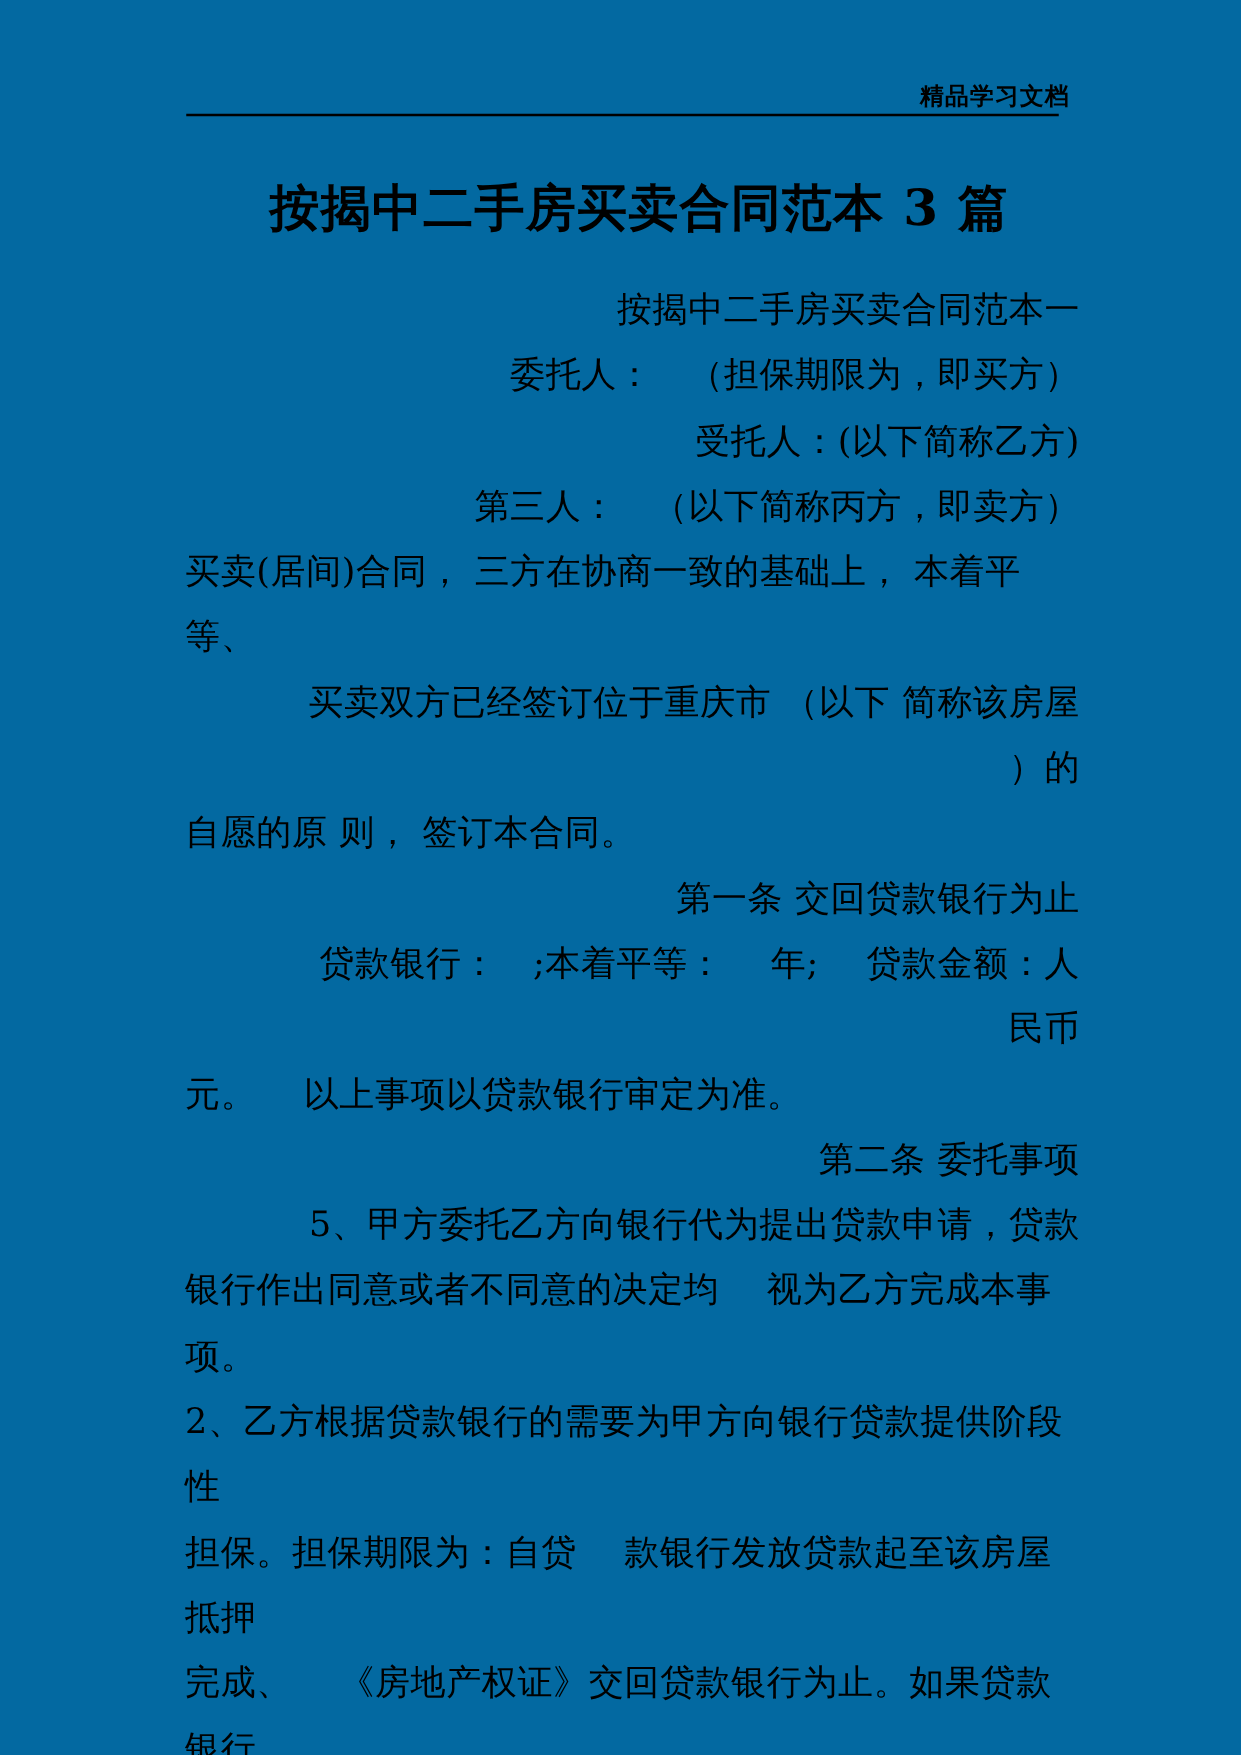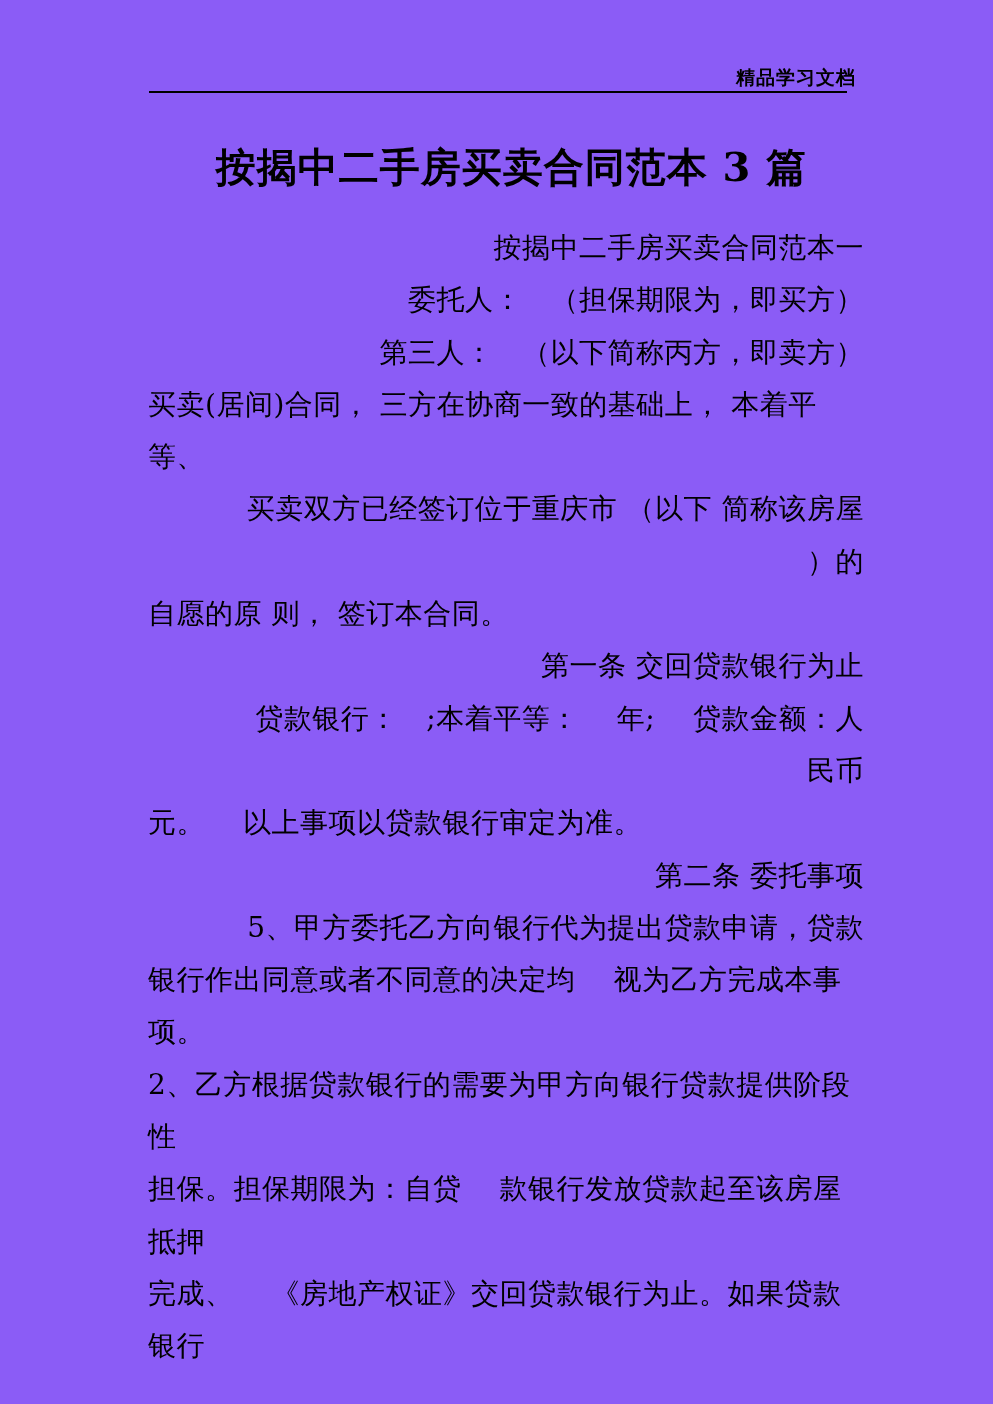--- a/index.html
+++ b/index.html
@@ -12,21 +12,21 @@
     height: 1404px;
     position: relative;
     overflow: hidden;
     font-family: "DejaVu Serif", "Liberation Serif", serif;
     color: #000000;
   }
   .page {
     position: absolute;
     left: 0; top: 0;
     width: 993px; height: 1404px;
-    background: #8b5cf6;
+    background: #0369a1;
   }
   .header-watermark {
     position: absolute;
     top: 65px;
     left: 0;
     width: 856px;
     text-align: right;
     font-family: "DejaVu Sans", "Liberation Sans", sans-serif;
     font-size: 19px;
     font-weight: bold;
@@ -80,20 +80,21 @@
 
   <div class="header-watermark">精品学习文档</div>
 
   <div class="header-rule"></div>
 
   <h1 class="doc-title">按揭中二手房买卖合同范本 3 篇</h1>
 
   <div class="doc-body" id="doc-body">
       <div class="doc-line indented">按揭中二手房买卖合同范本一</div>
       <div class="doc-line indented">委托人：　（担保期限为，即买方）</div>
+      <div class="doc-line indented">受托人：(以下简称乙方)</div>
       <div class="doc-line indented">第三人：　（以下简称丙方，即卖方）</div>
       <div class="doc-line">买卖(居间)合同， 三方在协商一致的基础上， 本着平等、</div>
       <div class="doc-line indented">买卖双方已经签订位于重庆市 （以下 简称该房屋 ）的</div>
       <div class="doc-line">自愿的原 则， 签订本合同。</div>
       <div class="doc-line indented">第一条 交回贷款银行为止</div>
       <div class="doc-line indented">贷款银行：　;本着平等：　 年; 　贷款金额：人民币</div>
       <div class="doc-line">元。　 以上事项以贷款银行审定为准。</div>
       <div class="doc-line indented">第二条 委托事项</div>
       <div class="doc-line indented">5、甲方委托乙方向银行代为提出贷款申请，贷款</div>
       <div class="doc-line">银行作出同意或者不同意的决定均　 视为乙方完成本事项。</div>

